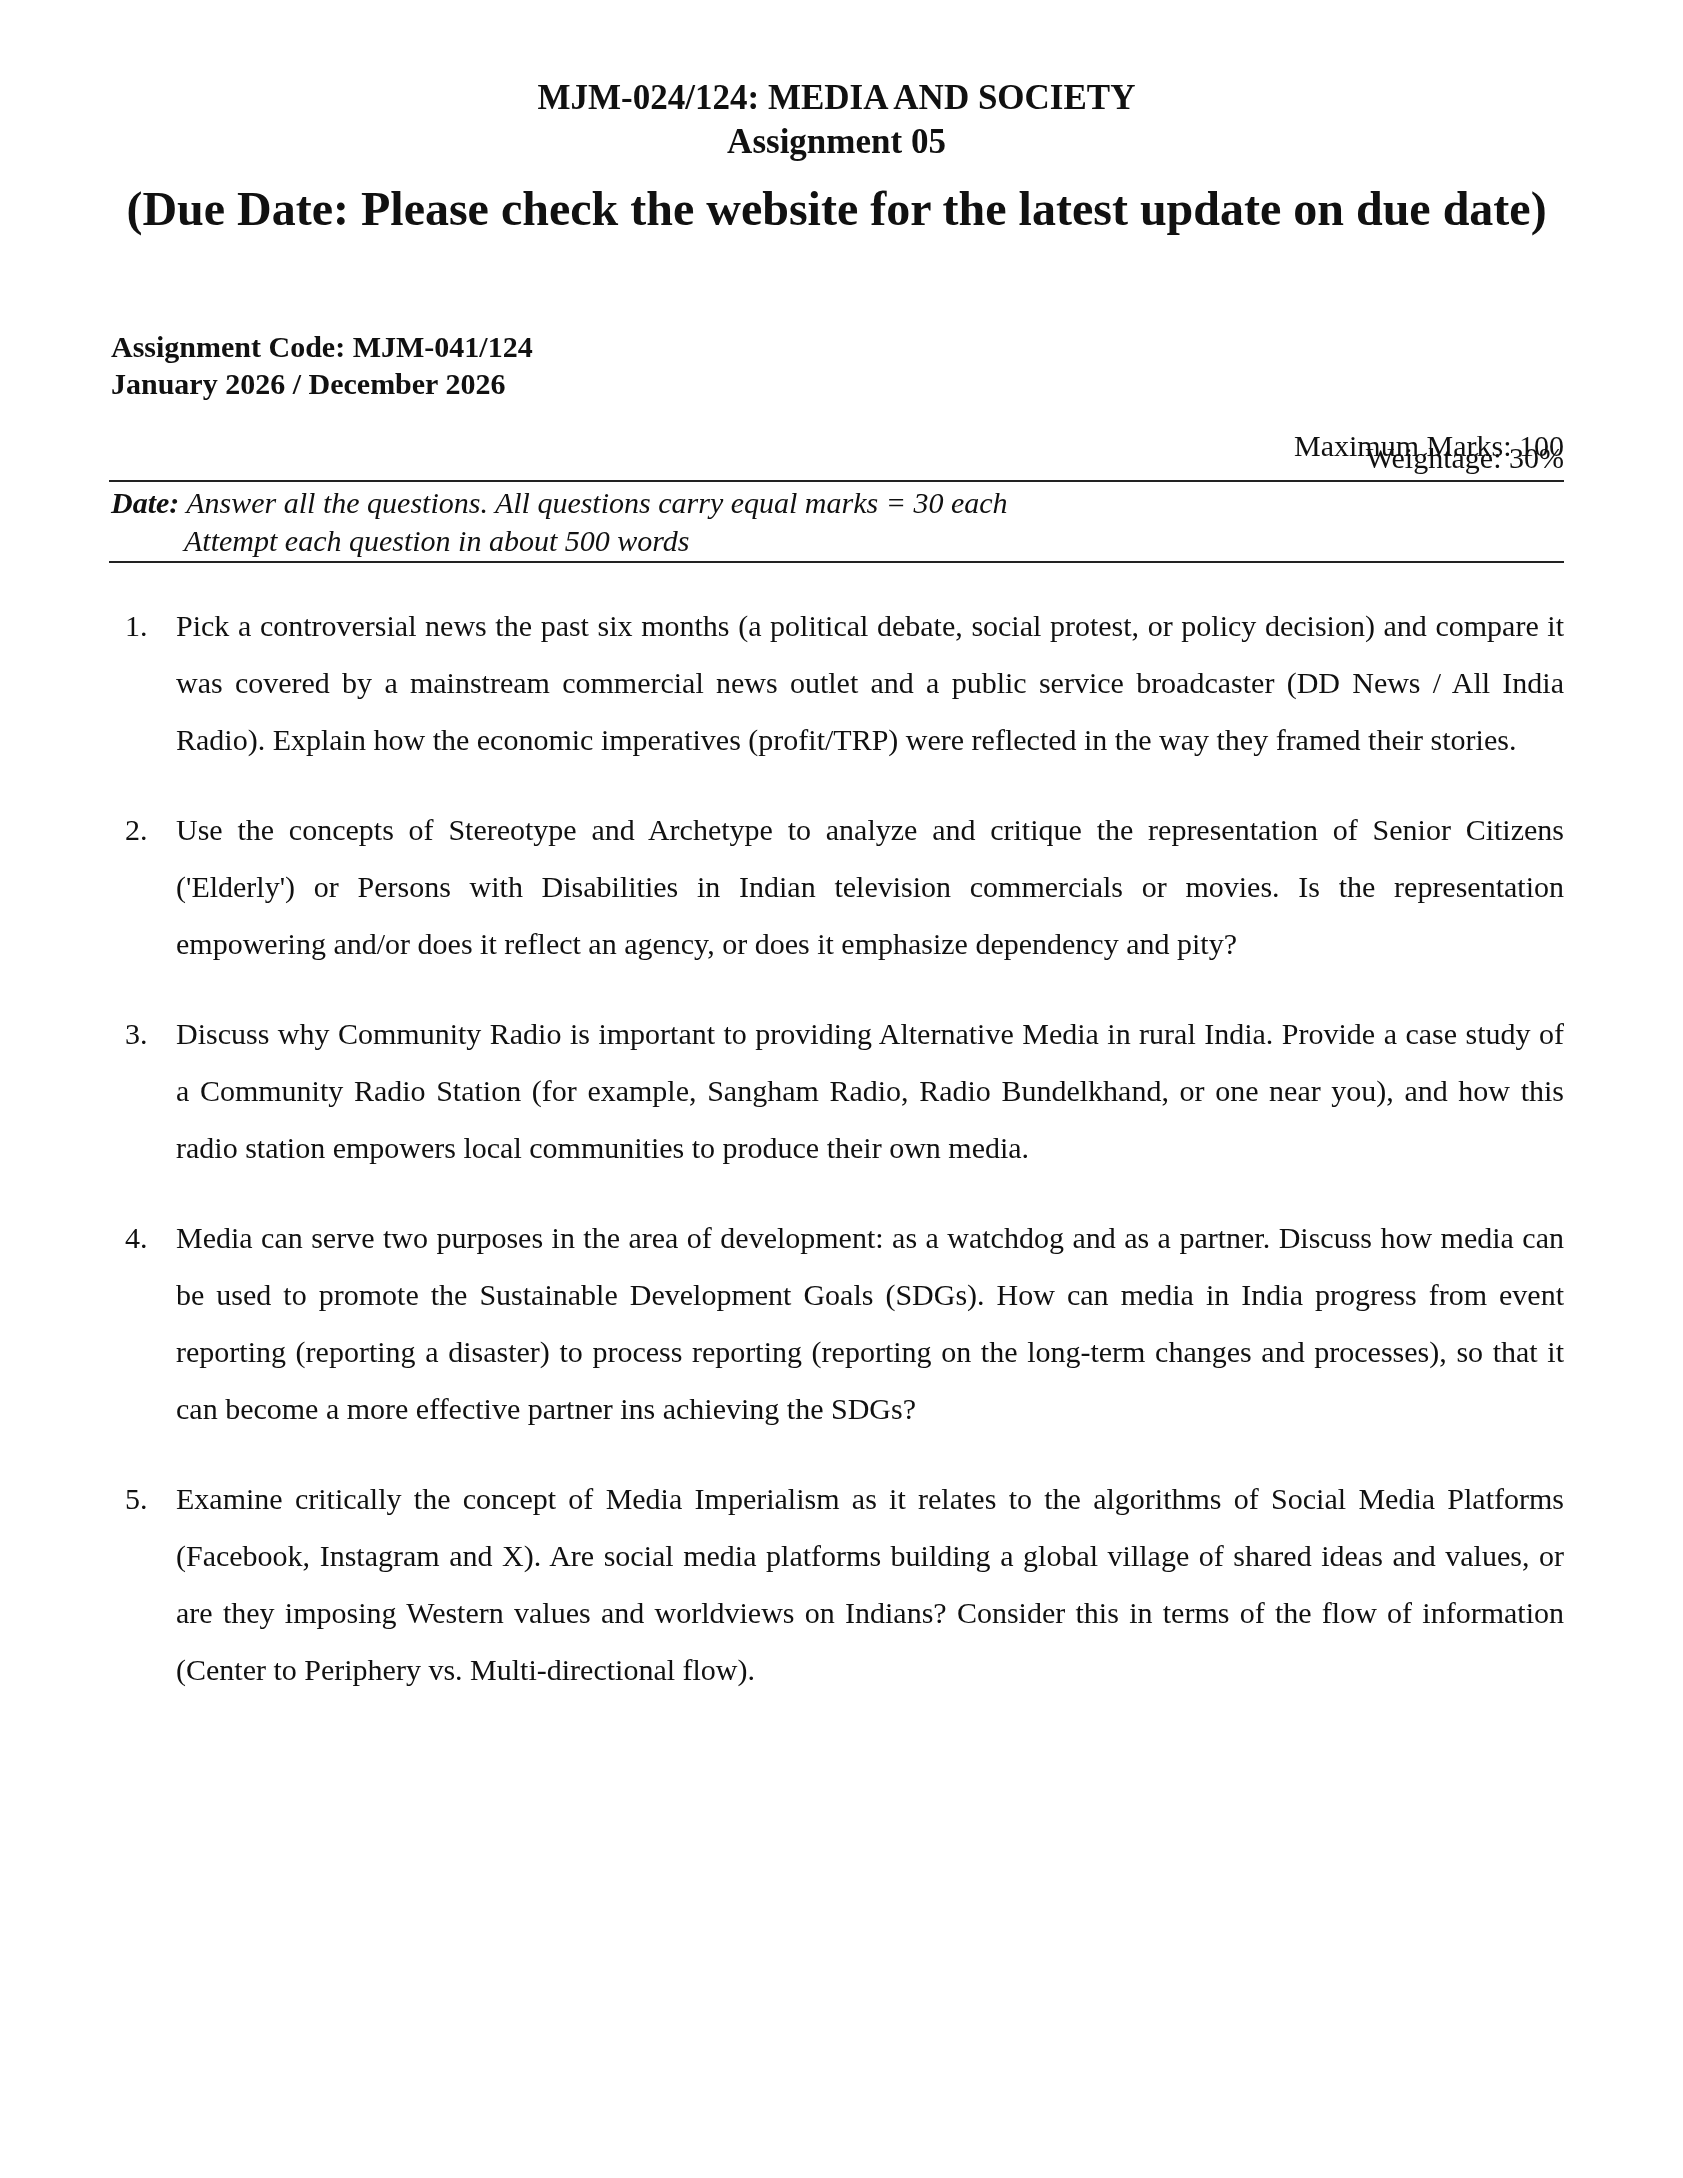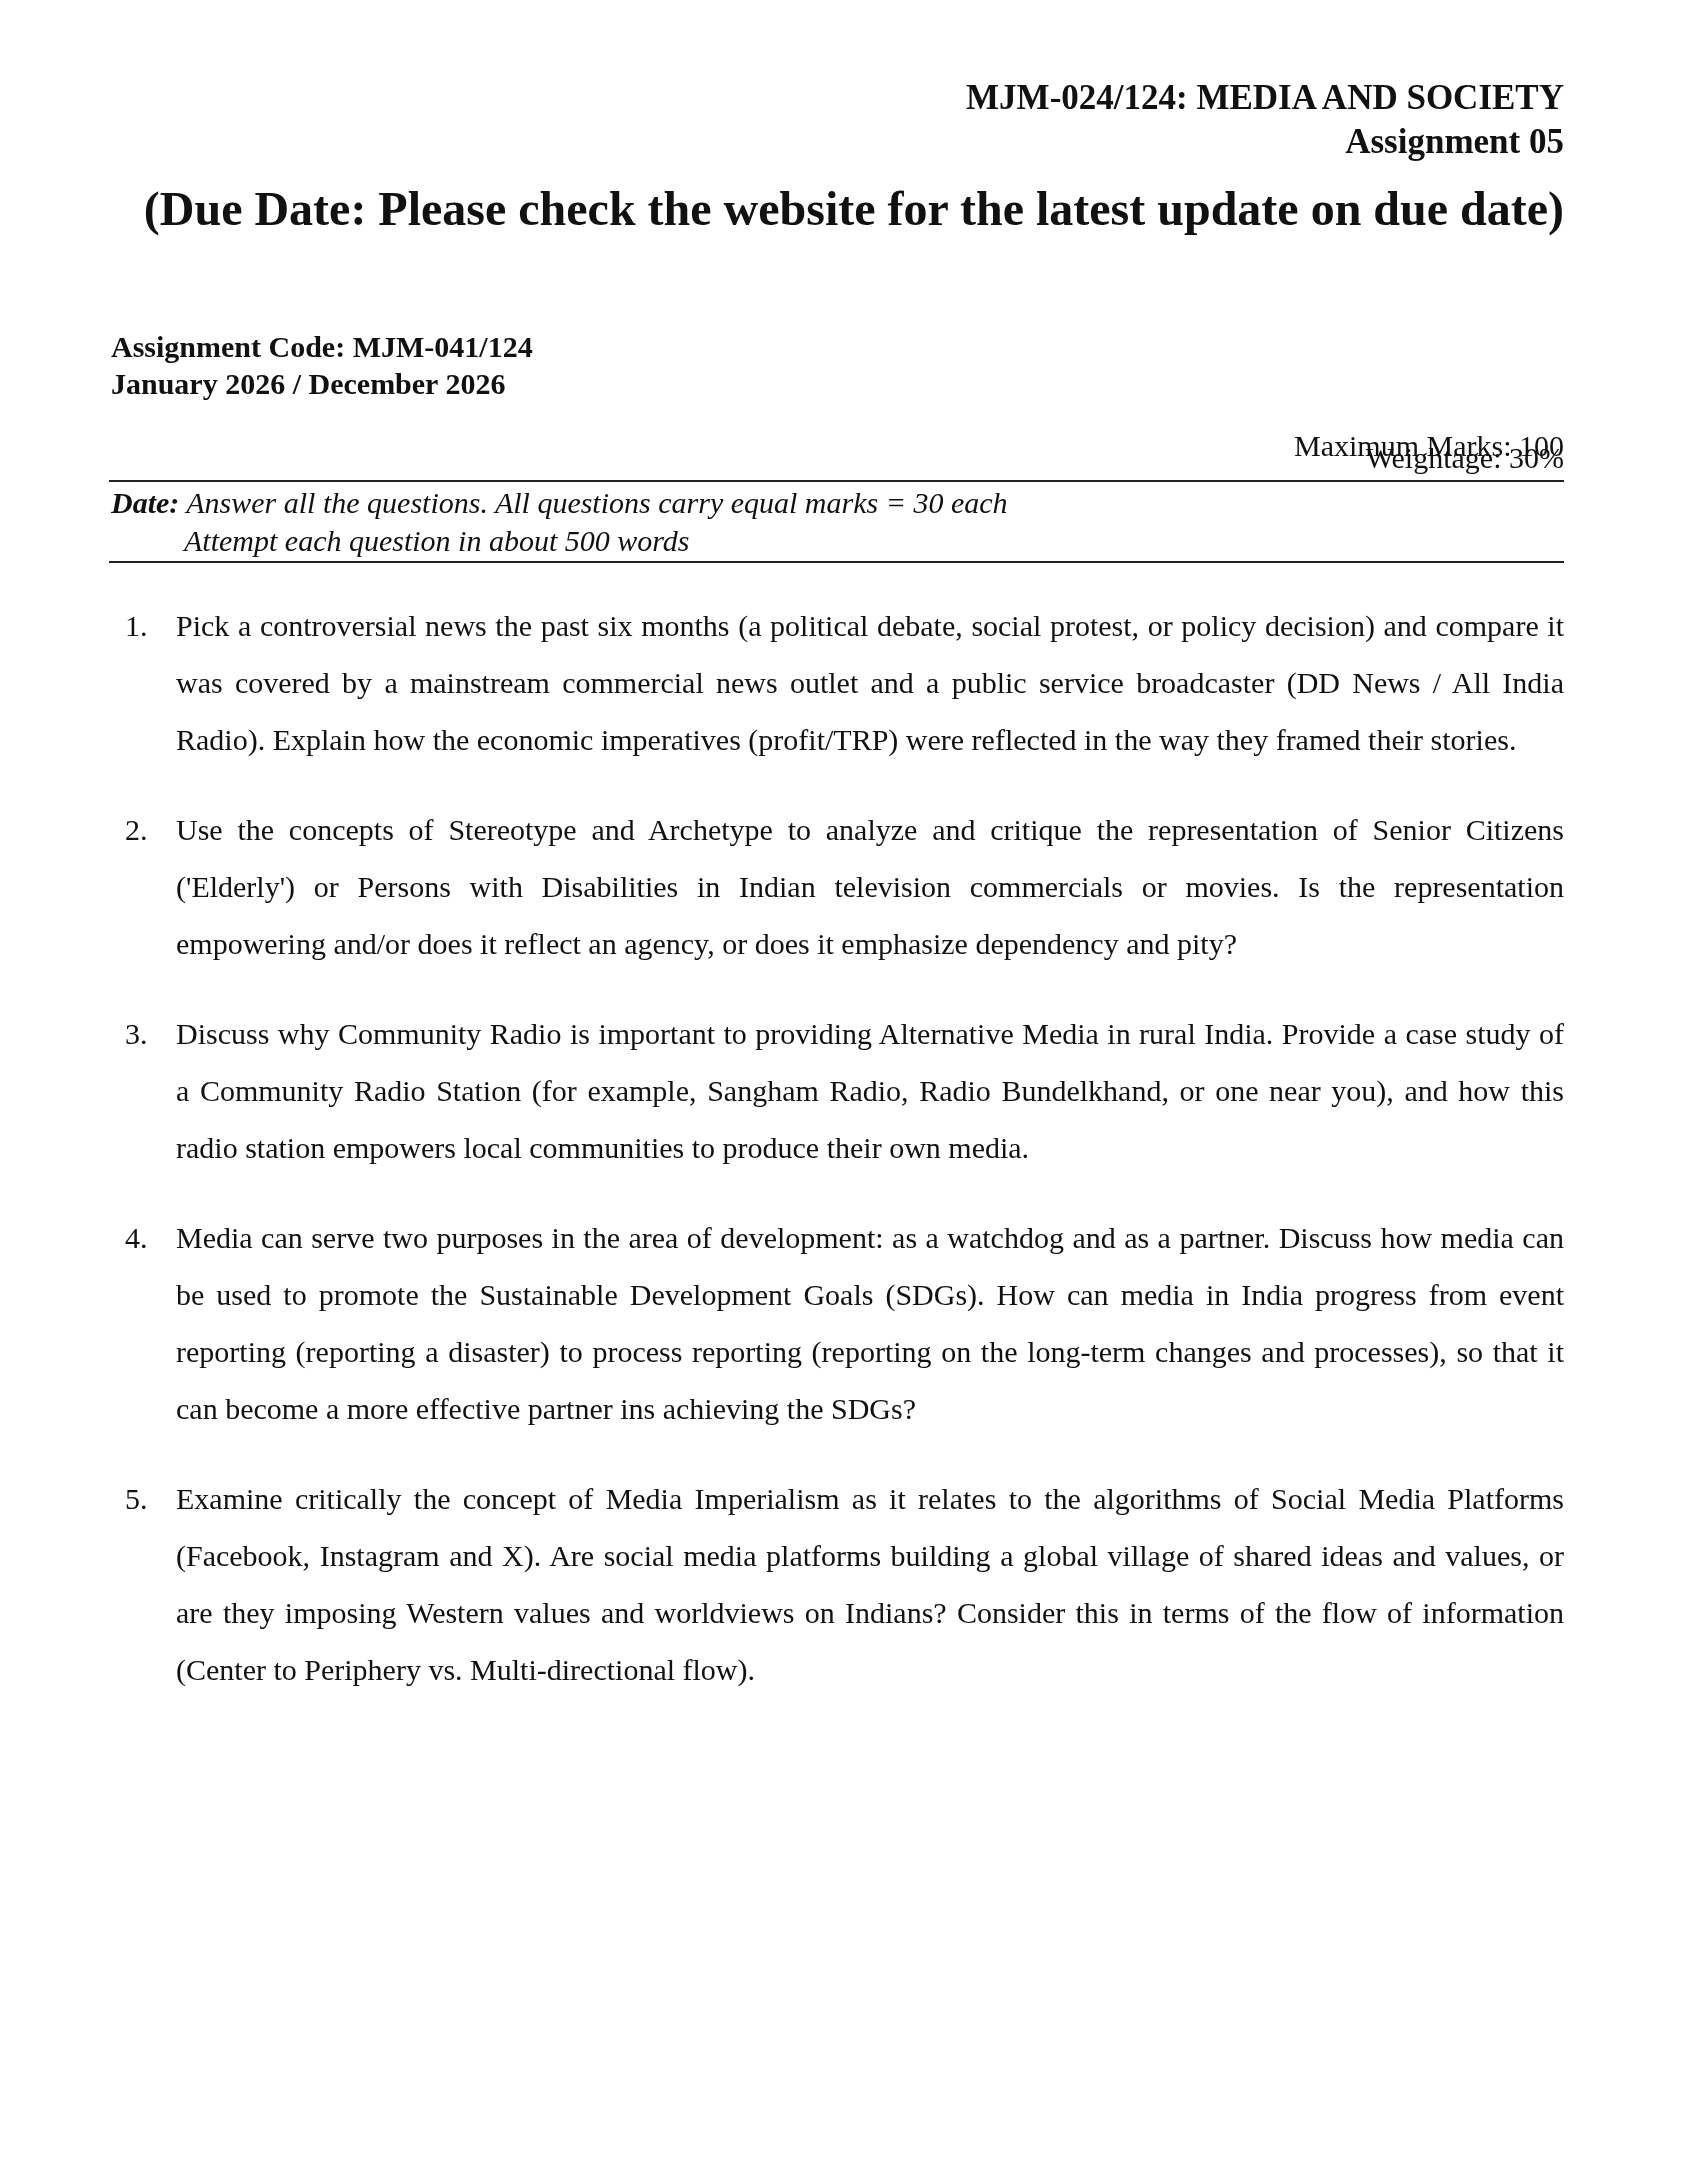--- a/index.html
+++ b/index.html
@@ -18,21 +18,21 @@
     .page {
       position: absolute;
       left: 109px;
       top: 0;
       width: 1455px;
     }
     .title {
       position: absolute;
       left: 0;
       width: 1455px;
-      text-align: right;
+      text-align: center;
       font-weight: bold;
       font-size: 35px;
       line-height: 42px;
     }
     .title-1 { top: 77px; }
     .title-2 { top: 121px; }
     .title-3 { top: 188px; font-size: 48px; }
 
     .meta-left {
       position: absolute;

